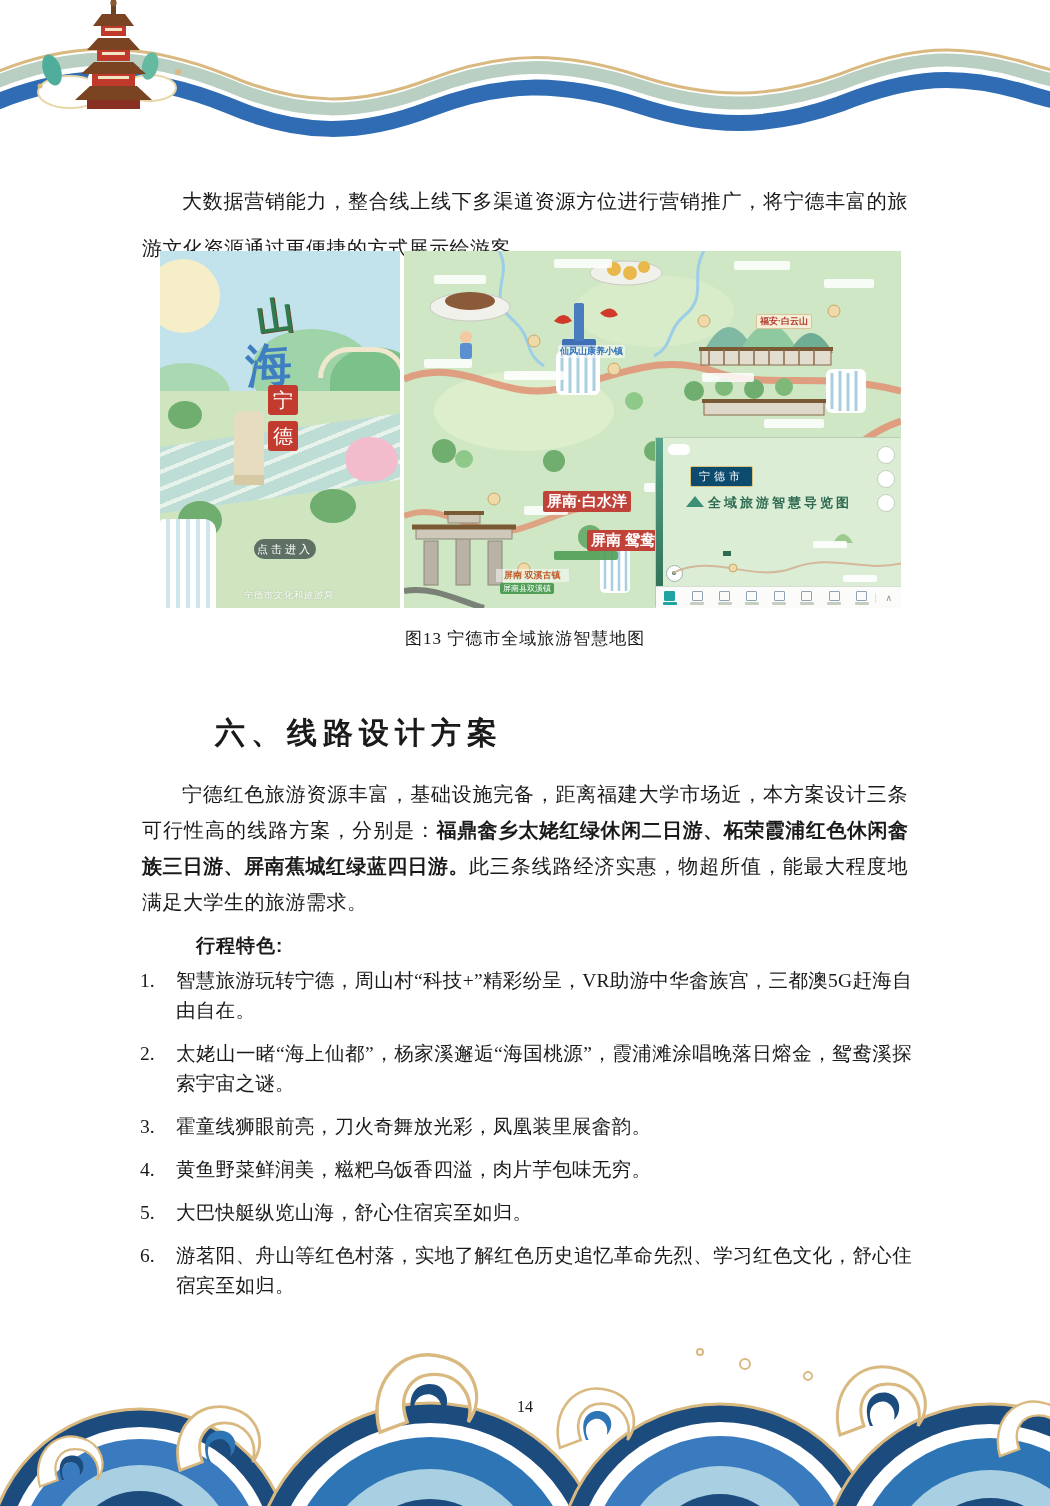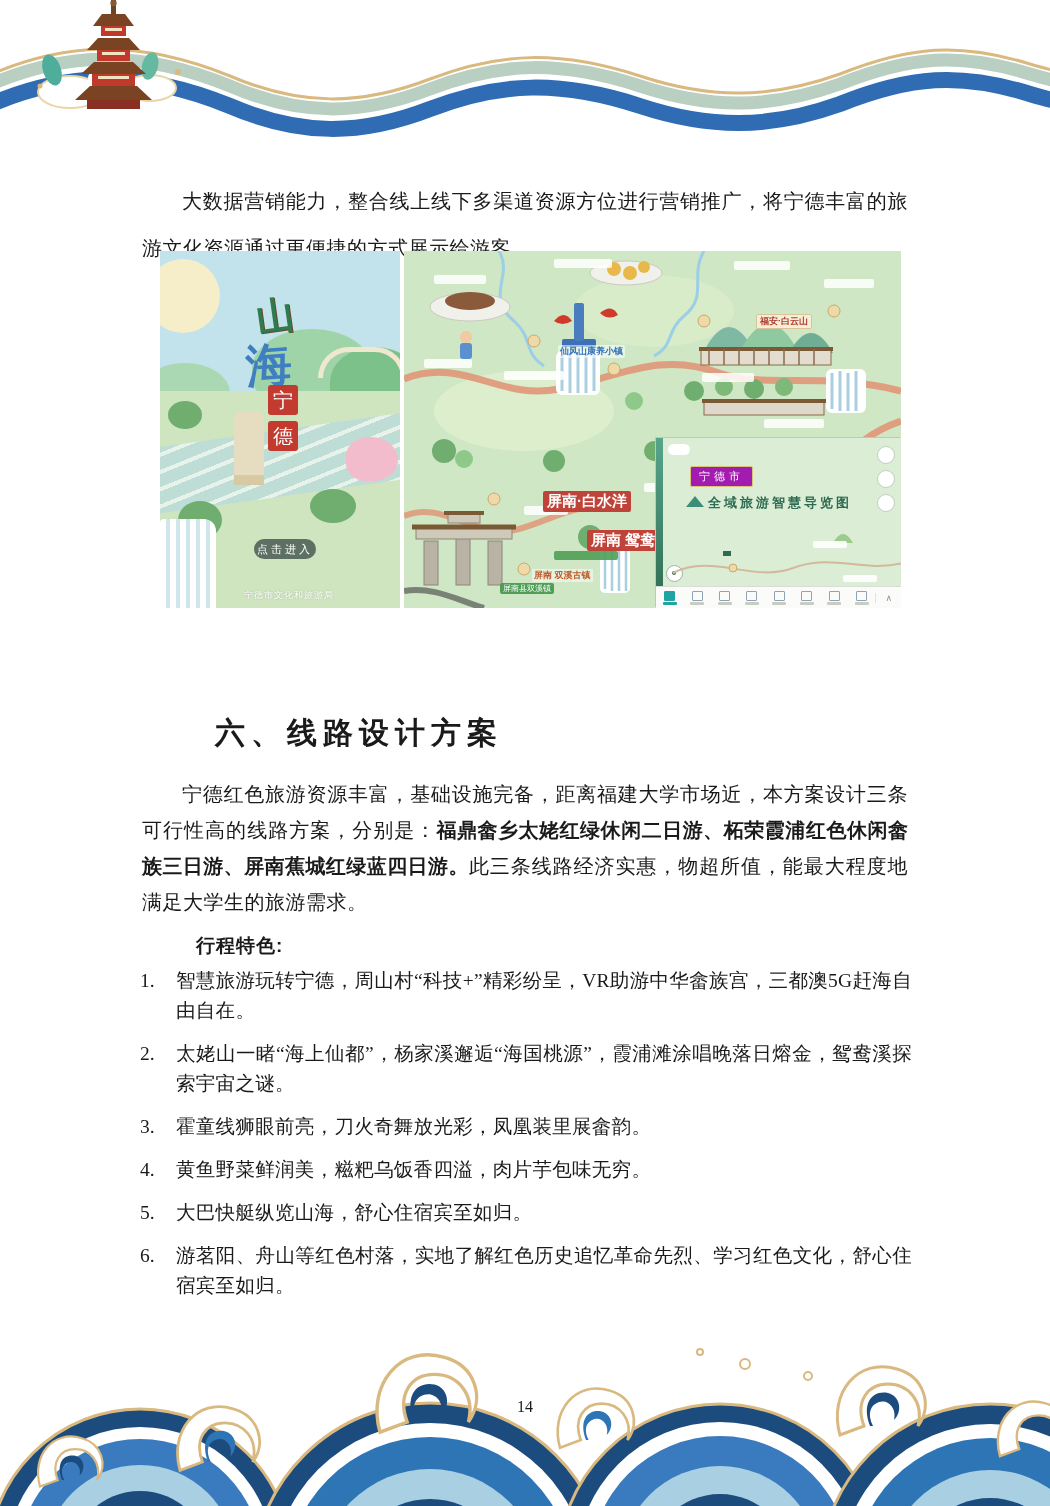--- a/index.html
+++ b/index.html
@@ -43,27 +43,27 @@
         font-family:"Liberation Sans",sans-serif;}
   .cover .credit{position:absolute;top:338px;left:84px;color:#fff;font-size:9px;letter-spacing:1px;
         font-family:"Liberation Sans",sans-serif;text-shadow:0 0 2px rgba(0,0,0,.25);}
   
   .mapshot{position:relative;width:497px;height:357px;flex:none;background:#cfe7c4;overflow:hidden;}
   .mapshot svg.underlay{position:absolute;top:0;left:0;}
   .map-label{position:absolute;font-family:"Liberation Sans",sans-serif;white-space:nowrap;}
   .lbl-blue{color:#2d6fb8;font-size:9px;font-weight:700;background:rgba(255,255,255,.55);padding:0 2px;border-radius:2px;}
   .lbl-red-chip{background:#c0433a;color:#fff;font-size:15px;font-weight:700;padding:1px 4px;border-radius:2px;}
   .lbl-cream{background:#f6efd8;color:#b03a2e;font-size:9px;font-weight:700;padding:0 3px;border:1px solid #d9c49a;border-radius:2px;}
-  .lbl-orange{color:#c05a28;font-size:9px;font-weight:700;background:rgba(255,255,255,.5);padding:0 2px;margin-left:36px;}
+  .lbl-orange{color:#c05a28;font-size:9px;font-weight:700;background:rgba(255,255,255,.5);padding:0 8px;}
   .lbl-green-chip{background:#4f9e56;color:#fff;font-size:8px;padding:0 3px;border-radius:2px;}
   
   .inset{position:absolute;left:252px;top:187px;width:245px;height:170px;background:#dcedd6;box-shadow:-1px -1px 0 #b9cdb4;}
   .inset .edge{position:absolute;left:0;top:0;width:7px;height:100%;background:linear-gradient(#57a58b,#2e6b52);}
   .inset .cloud{position:absolute;left:12px;top:6px;width:22px;height:11px;background:#fff;border-radius:8px;}
-  .inset .city-badge{position:absolute;left:34px;top:28px;background:#a21caf;border:1px solid #d9c37a;color:#fff;
+  .inset .city-badge{position:absolute;left:34px;top:28px;background:#0c4a6e;border:1px solid #d9c37a;color:#fff;
         font-size:11px;letter-spacing:4px;padding:2px 8px;border-radius:2px;font-family:"Liberation Sans",sans-serif;}
   .inset .map-title{position:absolute;left:52px;top:56px;color:#2e6b52;font-weight:700;font-size:13px;
         letter-spacing:3px;font-family:"Liberation Sans",sans-serif;}
   .inset .mtn-icon{position:absolute;left:30px;top:58px;width:0;height:0;border-left:9px solid transparent;
         border-right:9px solid transparent;border-bottom:11px solid #3c8f76;}
   .round-btn{position:absolute;right:6px;width:16px;height:16px;border-radius:50%;background:#fff;border:1px solid #c3cdbf;}
   .rb1{top:8px;}.rb2{top:32px;}.rb3{top:56px;}
   .locate-btn{position:absolute;left:10px;bottom:26px;width:15px;height:15px;border-radius:50%;background:#fff;border:1px solid #9db3a7;}
   .locate-btn::after{content:"";position:absolute;left:4.5px;top:4.5px;width:4px;height:4px;border-radius:50%;background:#4a7a64;}
   .inset .toolbar{position:absolute;left:0;bottom:0;width:100%;height:21px;background:#fbfbf9;border-top:1px solid #d6ddd2;
@@ -303,20 +303,21 @@
           <div class="tb-item">
               <div class="tb-ico"></div>
               <div class="tb-lab"></div>
             </div>
           <div class="tb-collapse">∧</div>
         </div>
       </div>
     </div>
   </div>
 
+  <div class="caption">图13 宁德市全域旅游智慧地图</div>
 
   <h2 class="heading">六、线路设计方案</h2>
 
   <p class="para para2"><span>宁德红色旅游资源丰富，基础设施完备，距离福建大学市场近，本方案设计三条可行性高的线路方案，分别是：</span><span class="bold-run">福鼎畲乡太姥红绿休闲二日游、柘荣霞浦红色休闲畲族三日游、屏南蕉城红绿蓝四日游。</span><span>此三条线路经济实惠，物超所值，能最大程度地满足大学生的旅游需求。</span></p>
 
   <div class="feat-title">行程特色:</div>
   <div class="feat-list">
     <div class="feat-item">
       <span class="feat-num">1.</span>
       <span class="feat-text">智慧旅游玩转宁德，周山村“科技+”精彩纷呈，VR助游中华畲族宫，三都澳5G赶海自由自在。</span>

